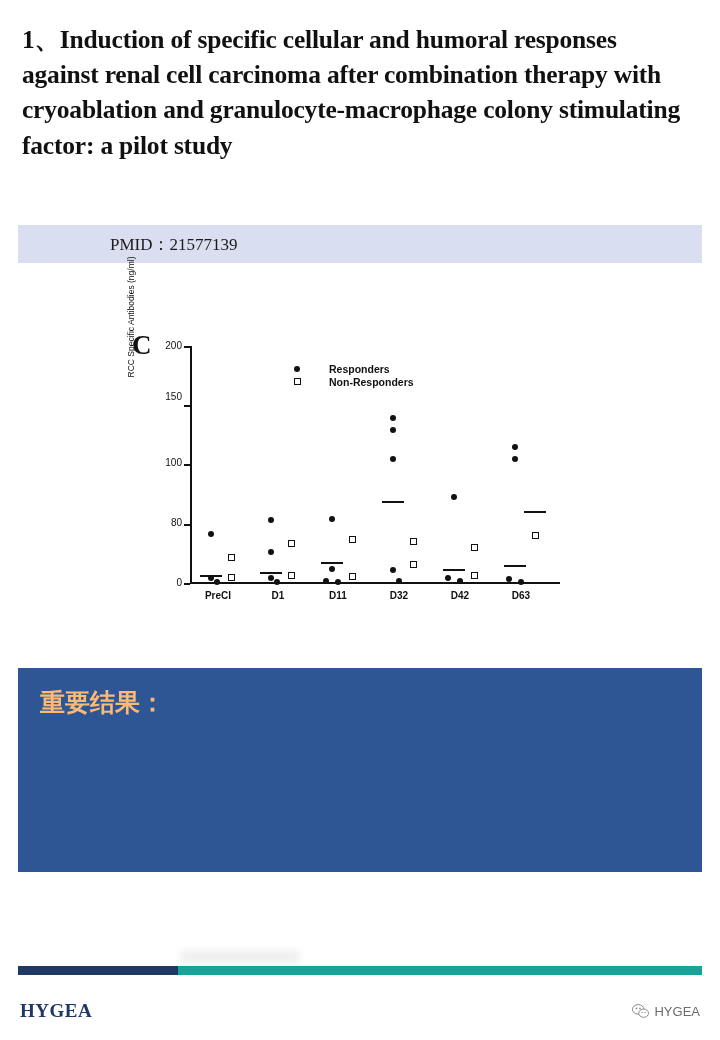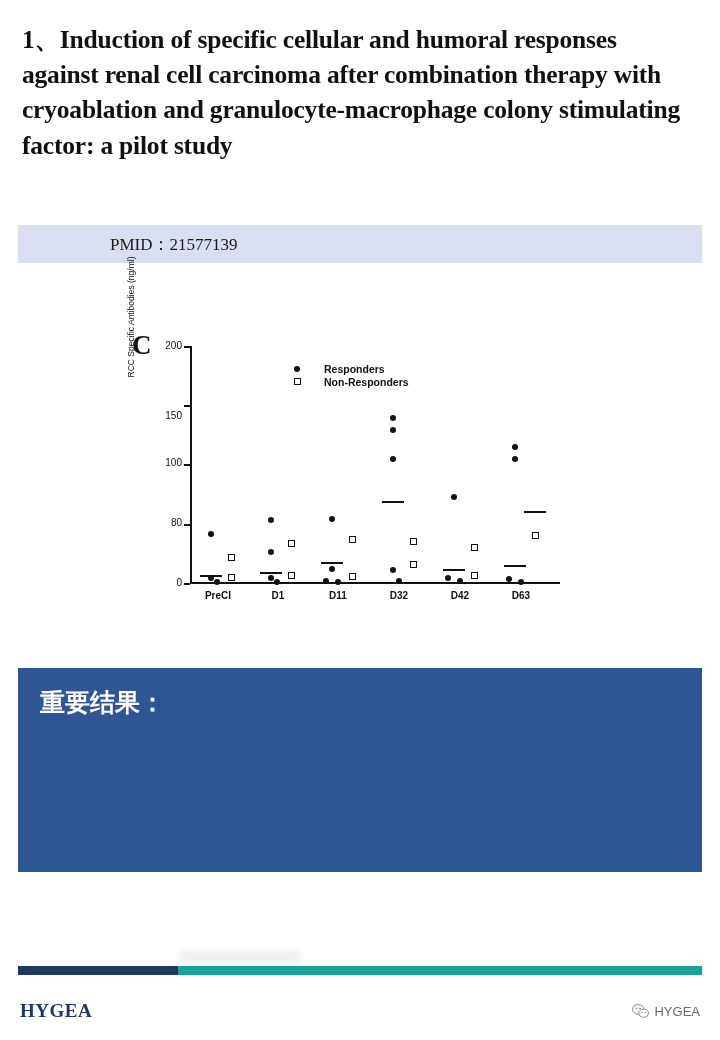--- a/index.html
+++ b/index.html
@@ -76,30 +76,30 @@
   .mean {
     position:absolute; height:2px; background:#111; width:22px;
   }
   #legend {
     position:absolute; left:100px; top:16px; font-size:10.5px; color:#111;
   }
   .legend-row { display:flex; align-items:center; height:13px; }
   .legend-row .mk { width:14px; display:flex; justify-content:center; }
   .mk-dot { width:6px; height:6px; border-radius:50%; background:#111; display:block;}
   .mk-sq { width:7px; height:7px; border:1.3px solid #111; background:#fff; display:block;}
-  .legend-text { font-weight:bold; font-size:10.5px;padding-left:20px; }
+  .legend-text { margin-left:5px; font-weight:bold; font-size:10.5px;padding-left:20px; }
 
   
   #result-box {
     position:absolute; left:18px; top:668px; width:684px; height:204px;
     background:#2e5694;
   }
   #result-title {
     position:absolute; left:22px; top:18px;
-    color:#ffffff; font-size:25px; font-weight:bold;
+    color:#fdba74; font-size:25px; font-weight:bold;
     font-family:"DejaVu Sans", sans-serif;
   }
   #result-body {
     position:absolute; left:22px; top:70px; width:644px;
     color:#ffffff; font-size:19.5px; line-height:1.62;
     font-family:"DejaVu Sans", sans-serif;
   }
 
   
   #footer-rule-dark {
@@ -148,21 +148,21 @@
     <div class="ytick" style="top:237px;"></div>
     <div class="ylab" style="top:232px;">0</div>
 
     <div class="ytick" style="top:178px;"></div>
     <div class="ylab" style="top:172px;">80</div>
 
     <div class="ytick" style="top:118px;"></div>
     <div class="ylab" style="top:112px;">100</div>
 
     <div class="ytick" style="top:59px;"></div>
-    <div class="ylab" style="top:65px;">150</div>
+    <div class="ylab" style="top:46px;">150</div>
 
     <div class="ytick" style="top:0px;"></div>
     <div class="ylab" style="top:-5px;">200</div>
 
     <div id="legend">
       <div class="legend-row">
         <span class="mk">
             <span class="mk-dot"></span>
           </span>
         <span class="legend-text">Responders</span>

